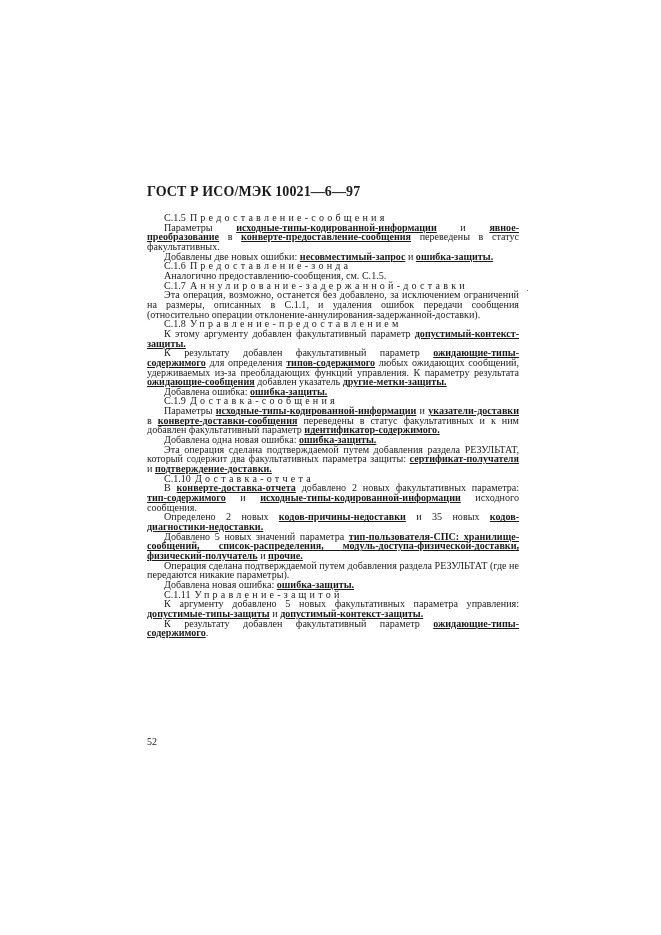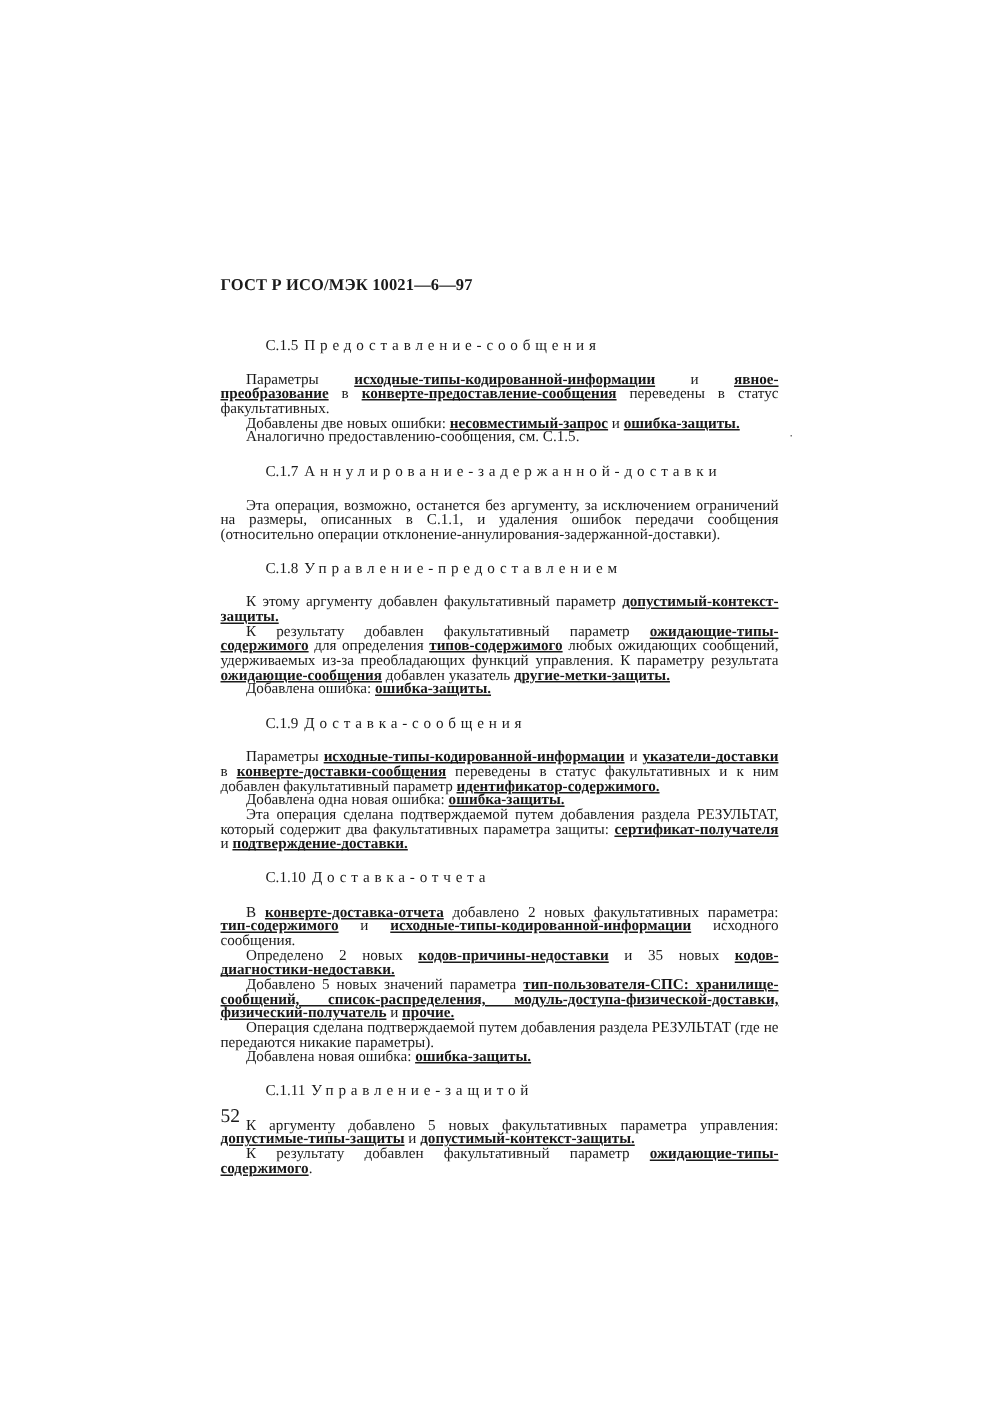--- a/index.html
+++ b/index.html
@@ -1,39 +1,40 @@
 <!DOCTYPE html>
 <html><head>
 <meta charset="utf-8">
 <style>
   html, body { margin:0; padding:0; background:#ffffff; }
   body { width:661px; height:935px; position:relative; overflow:hidden;
          font-family:"Liberation Serif","DejaVu Serif",serif; color:#1a1a1a; }
-  .page-header { position:absolute; left:147px; top:184px; font-size:11px; font-weight:bold; letter-spacing:0.1px; }
+  .page-header { position:absolute; left:147px; top:184px; font-size:14px; font-weight:bold; letter-spacing:0.1px; }
   .body { position:absolute; left:147px; top:213px; width:372px; font-size:10.1px; line-height:9.65px; }
   .p { text-align:justify; text-indent:17px; margin:0; }
-  .h { margin:13px; padding-left:17px; }
+  .h { margin:0; padding-left:17px; }
   .h .num { margin-right:4px; }
   .h .title { letter-spacing:3.2px; }
   b { font-weight:bold;text-decoration:underline; }
-  .page-num { position:absolute; left:147px; top:736px; font-size:13px; }
+  .page-num { position:absolute; left:147px; top:736px; font-size:10px; }
   .speck { position:absolute; left:527px; top:290px; width:1px; height:1px; background:#777; }
 </style>
 </head>
 <body>
 
 <div class="page-header">ГОСТ Р ИСО/МЭК 10021—6—97</div>
 
 <div class="body" id="doc-body">
     <div class="h"><span class="num">С.1.5</span><span class="title">Предоставление-сообщения</span></div>
     <p class="p"><span>Параметры </span><b>исходные-типы-кодированной-информации</b><span> и </span><b>явное-преобразование</b><span> в </span><b>конверте-предоставление-сообщения</b><span> переведены в статус факультативных.</span></p>
     <p class="p"><span>Добавлены две новых ошибки: </span><b>несовместимый-запрос</b><span> и </span><b>ошибка-защиты.</b></p>
+    <div class="h"><span class="num">С.1.6</span><span class="title">Предоставление-зонда</span></div>
     <p class="p"><span>Аналогично предоставлению-сообщения, см. С.1.5.</span></p>
     <div class="h"><span class="num">С.1.7</span><span class="title">Аннулирование-задержанной-доставки</span></div>
-    <p class="p"><span>Эта операция, возможно, останется без аргументу, за исключением ограничений на размеры, описанных в С.1.1, и удаления ошибок передачи сообщения (относительно операции отклонение-аннулирования-задержанной-доставки).</span></p>
+    <p class="p"><span>Эта операция, возможно, останется без добавлено, за исключением ограничений на размеры, описанных в С.1.1, и удаления ошибок передачи сообщения (относительно операции отклонение-аннулирования-задержанной-доставки).</span></p>
     <div class="h"><span class="num">С.1.8</span><span class="title">Управление-предоставлением</span></div>
     <p class="p"><span>К этому аргументу добавлен факультативный параметр </span><b>допустимый-контекст-защиты.</b></p>
     <p class="p"><span>К результату добавлен факультативный параметр </span><b>ожидающие-типы-содержимого</b><span> для определения </span><b>типов-содержимого</b><span> любых ожидающих сообщений, удерживаемых из-за преобладающих функций управления. К параметру результата </span><b>ожидающие-сообщения</b><span> добавлен указатель </span><b>другие-метки-защиты.</b></p>
     <p class="p"><span>Добавлена ошибка: </span><b>ошибка-защиты.</b></p>
     <div class="h"><span class="num">С.1.9</span><span class="title">Доставка-сообщения</span></div>
     <p class="p"><span>Параметры </span><b>исходные-типы-кодированной-информации</b><span> и </span><b>указатели-доставки</b><span> в </span><b>конверте-доставки-сообщения</b><span> переведены в статус факультативных и к ним добавлен факультативный параметр </span><b>идентификатор-содержимого.</b></p>
     <p class="p"><span>Добавлена одна новая ошибка: </span><b>ошибка-защиты.</b></p>
     <p class="p"><span>Эта операция сделана подтверждаемой путем добавления раздела РЕЗУЛЬТАТ, который содержит два факультативных параметра защиты: </span><b>сертификат-получателя</b><span> и </span><b>подтверждение-доставки.</b></p>
     <div class="h"><span class="num">С.1.10</span><span class="title">Доставка-отчета</span></div>
     <p class="p"><span>В </span><b>конверте-доставка-отчета</b><span> добавлено 2 новых факультативных параметра: </span><b>тип-содержимого</b><span> и </span><b>исходные-типы-кодированной-информации</b><span> исходного сообщения.</span></p>

